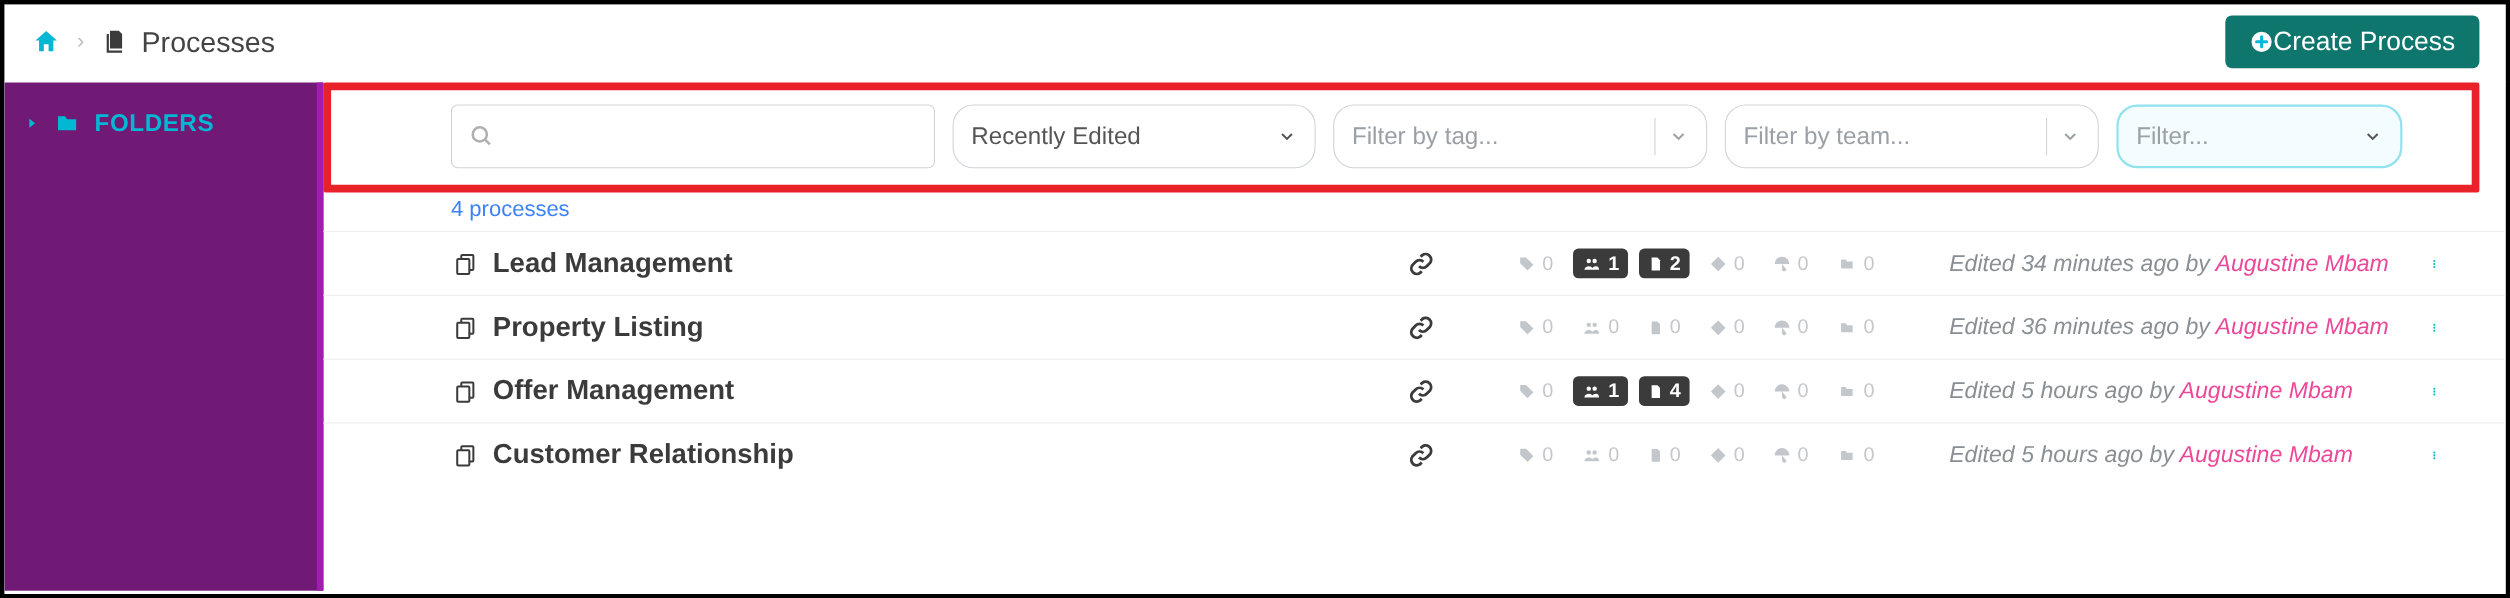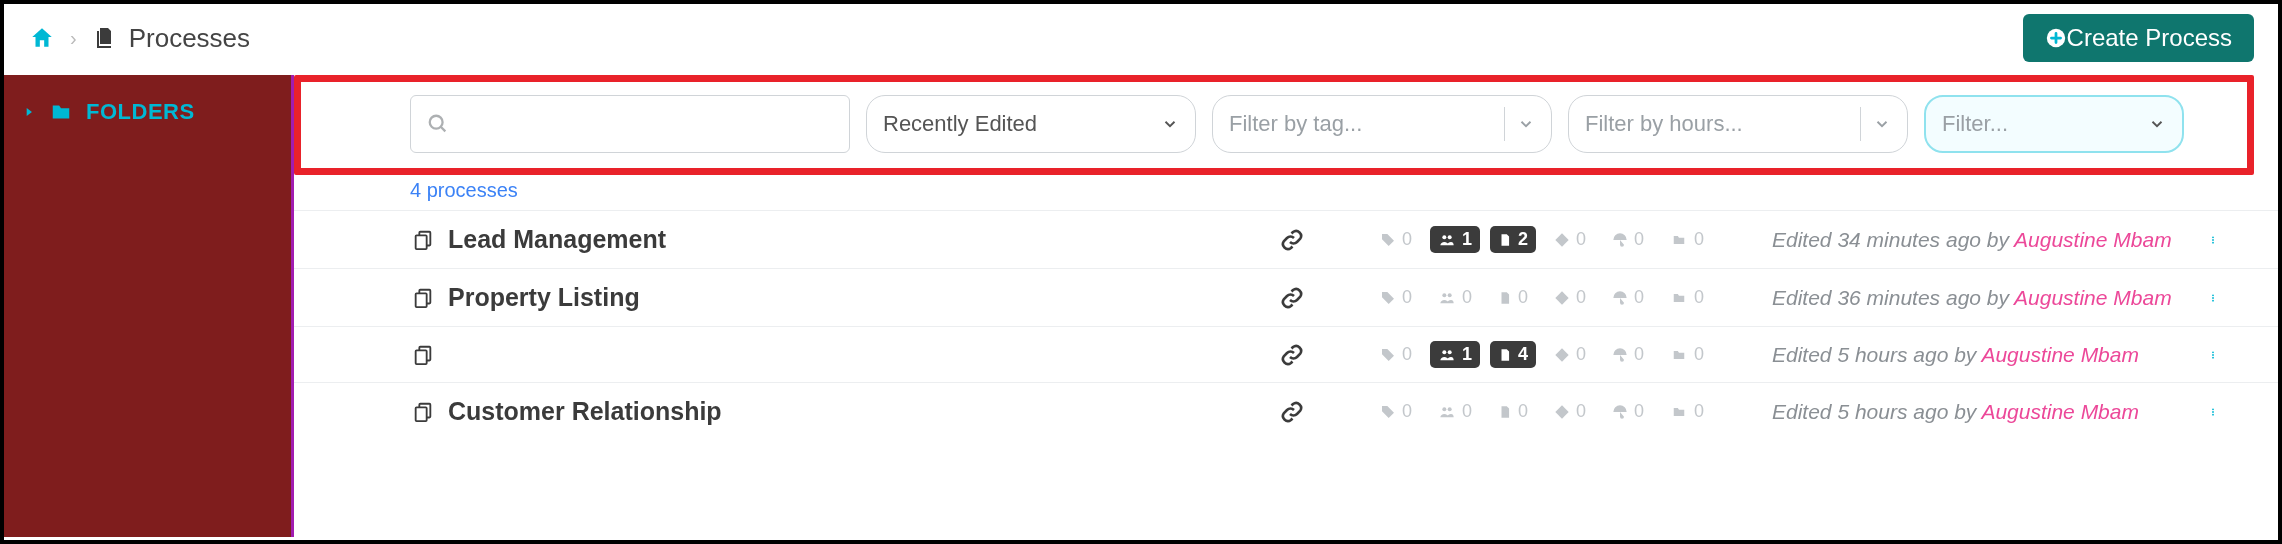--- a/index.html
+++ b/index.html
@@ -11,21 +11,21 @@
   .breadcrumb { display: flex; align-items: center; gap: 14px; font-size: 26px; color: #444; }
   .breadcrumb .chev { color: #bbb; font-size: 20px; }
   .breadcrumb .title { font-weight: 400; color: #444; }
   .home-icon svg, .doc-icon svg { display: block; }
 
   .create-btn { display: flex; align-items: center; gap: 0; background: #0f766e; color: #fff; border: none; border-radius: 6px; padding: 10px 22px; font-size: 24px; cursor: pointer; }
   .create-btn svg { display:block; }
 
   
   .body { display: flex; height: calc(100% - 74px); }
-  .sidebar { width: 290px; background: #7f1d1d; border-right: 3px solid #a21caf; padding: 24px 18px; }
+  .sidebar { width: 290px; background: #701a75; border-right: 6px solid #a21caf; padding: 24px 18px; }
   .folders-link { display: flex; align-items: center; gap: 12px; color: #00b8d4; font-size: 22px; font-weight: 600; letter-spacing: 0.5px; cursor: pointer; }
   .folders-link svg { display:block; }
 
   .main { flex: 1; position: relative; padding: 0; }
   .highlight-box { position: absolute; left: 0px; right: 24px; top: 0px; height: 100px; border: 7px solid #e9222a; border-radius: 2px; pointer-events: none; z-index: 5; }
 
   .filter-row { display: flex; gap: 16px; padding: 20px 40px 20px 116px; align-items: center; }
   .input-like { height: 58px; border: 1px solid #d0d4d8; border-radius: 6px; background: #fff; display: flex; align-items: center; padding: 0 16px; font-size: 22px; color: #555; }
   .search-box { width: 440px; }
   .search-box svg { display:block; opacity:0.55; }
@@ -124,21 +124,21 @@
         <div class="input-like select-like tag-filter">
           <span class="placeholder">Filter by tag...</span>
           <span class="split">
               <span class="vr"></span>
               <svg class="chev-down" viewBox="0 0 24 24" fill="none" stroke="#9aa0a5" stroke-width="2.5">
                 <path d="M6 9l6 6 6-6"></path>
               </svg>
             </span>
         </div>
         <div class="input-like select-like team-filter">
-          <span class="placeholder">Filter by hours...</span>
+          <span class="placeholder">Filter by team...</span>
           <span class="split">
               <span class="vr"></span>
               <svg class="chev-down" viewBox="0 0 24 24" fill="none" stroke="#9aa0a5" stroke-width="2.5">
                 <path d="M6 9l6 6 6-6"></path>
               </svg>
             </span>
         </div>
         <div class="input-like select-like extra-filter">
           <span class="placeholder">Filter...</span>
           <svg class="chev-down" viewBox="0 0 24 24" fill="none" stroke="#555" stroke-width="2.5">
@@ -281,20 +281,21 @@
               </svg>
     </div>
   </div>
 
   <div class="proc-row">
     <div class="proc-title">
       <svg width="22" height="24" viewBox="0 0 24 24" fill="none" stroke="#3b3b3b" stroke-width="2">
                 <rect x="8" y="3" width="12" height="15" rx="1"></rect>
                 <rect x="4" y="7" width="12" height="15" rx="1" fill="#fff"></rect>
               </svg>
+      <span class="t-title">Offer Management</span>
     </div>
     <div class="link-col">
       <svg width="24" height="24" viewBox="0 0 24 24" fill="none" stroke="#3b3b3b" stroke-width="2.6">
                 <path d="M10 14a5 5 0 0 0 7 0l3-3a5 5 0 0 0-7-7l-1.5 1.5"></path>
                 <path d="M14 10a5 5 0 0 0-7 0l-3 3a5 5 0 0 0 7 7l1.5-1.5"></path>
               </svg>
     </div>
     <div class="badges">
       <span class="badge muted">
                 <svg width="16" height="16" viewBox="0 0 24 24" fill="currentColor">

